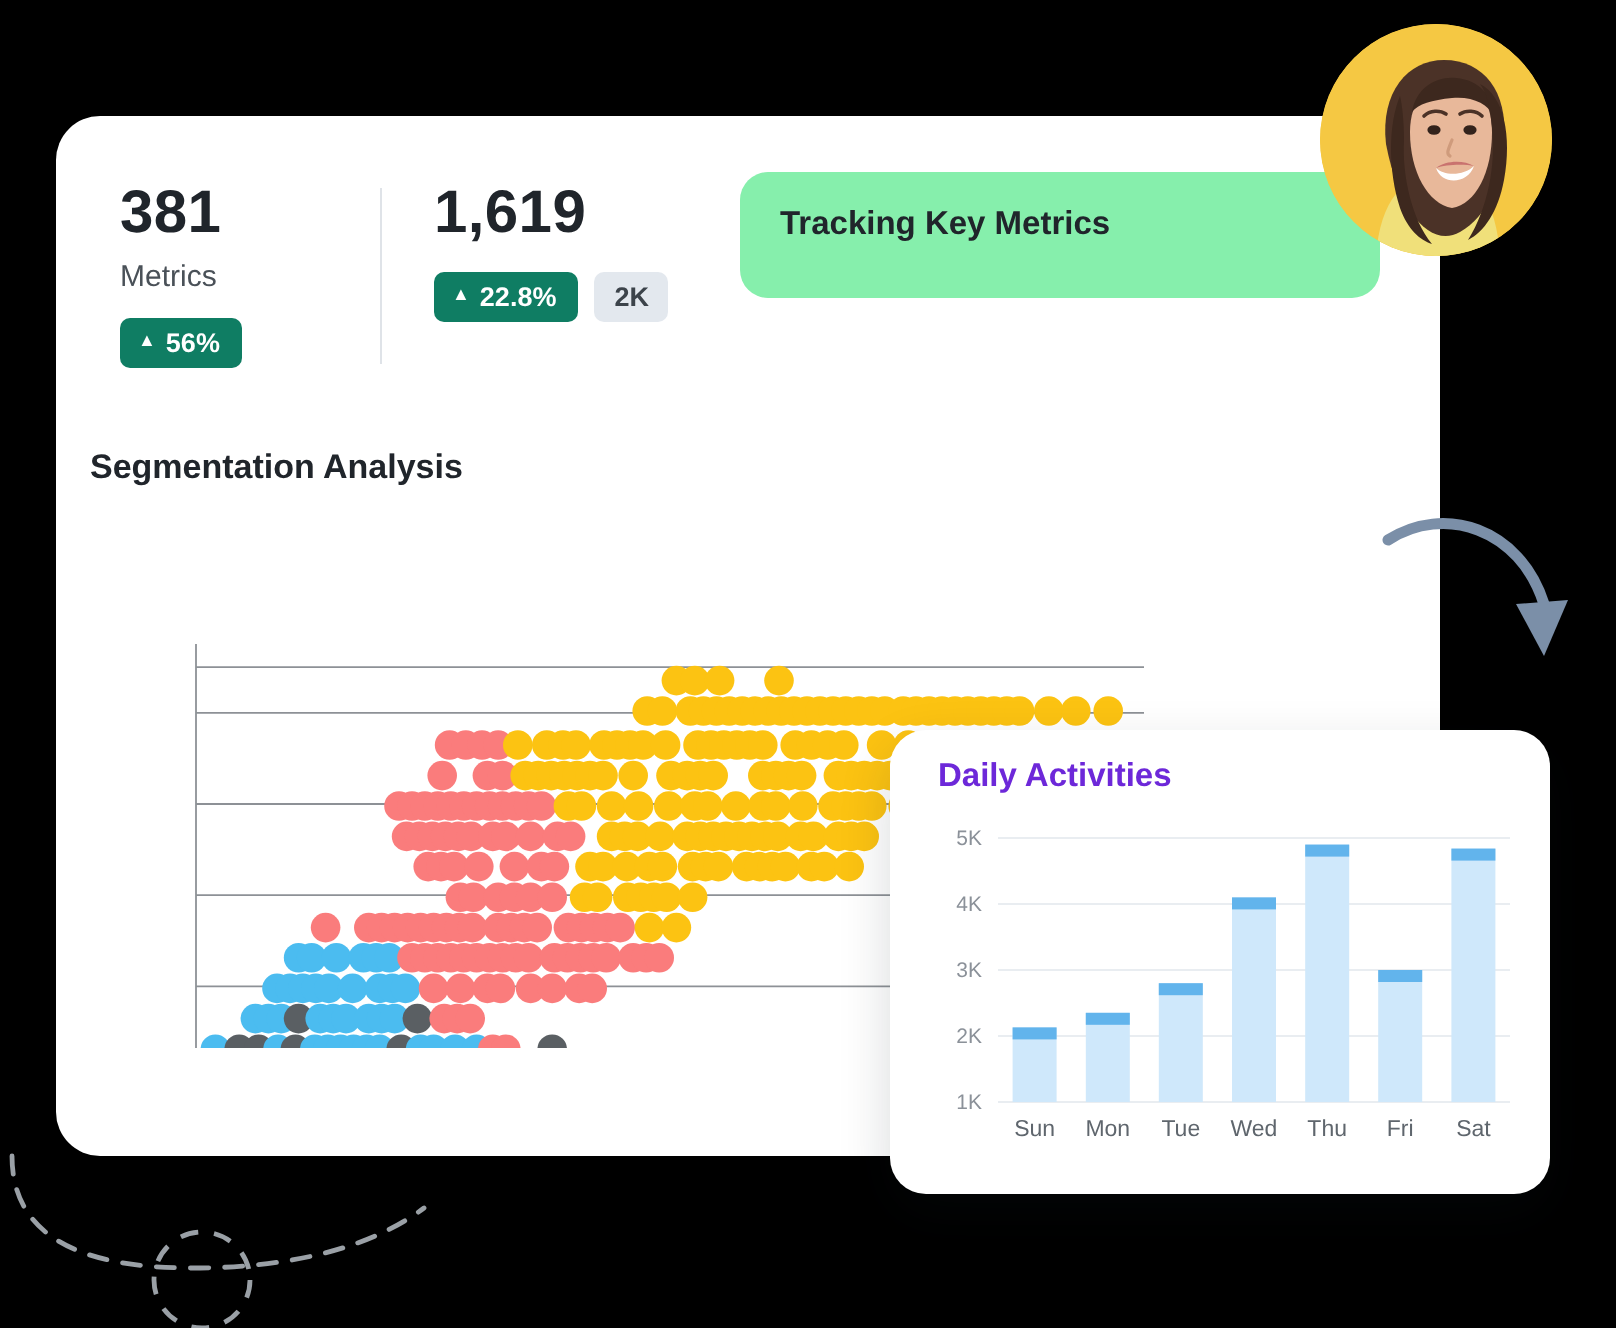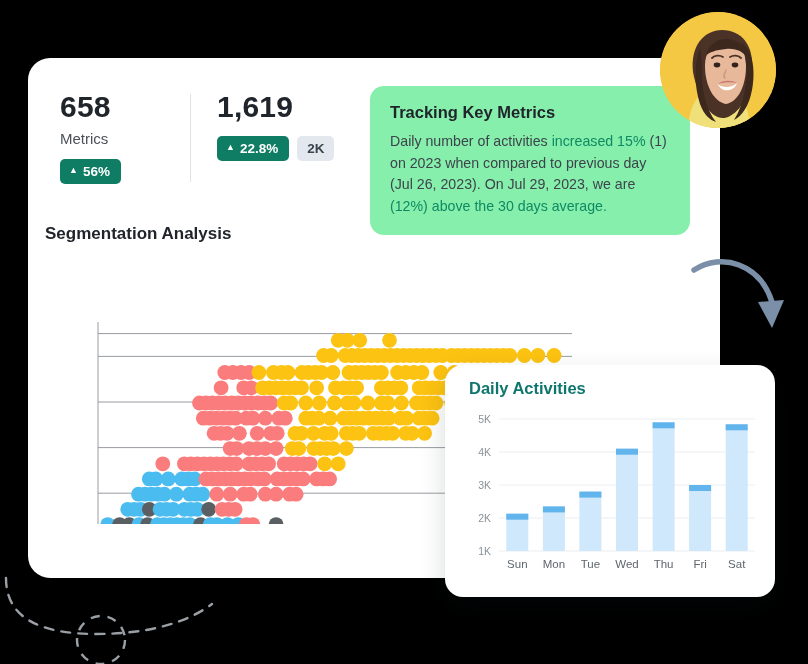--- a/index.html
+++ b/index.html
@@ -36,21 +36,21 @@
 
   
   .seg-title{position:absolute;left:17px;top:166px;font-size:17px;font-weight:700;color:#20252b;}
   .seg-wrap{position:absolute;left:14px;top:196px;width:530px;height:270px;}
   .seg-svg{display:block;}
 
   
   .daily-card{position:absolute;left:445px;top:365px;width:330px;height:232px;
               background:#fff;border-radius:18px;
               box-shadow:0 10px 26px rgba(20,28,40,.16);}
-  .daily-title{position:absolute;left:24px;top:14px;font-size:16.5px;font-weight:700;color:#0f766e;}
+  .daily-title{position:absolute;left:24px;top:14px;font-size:16.5px;font-weight:700;color:#6d28d9;}
   .daily-plot{position:absolute;left:16px;top:44px;}
 
   
   .avatar{position:absolute;left:660px;top:12px;width:116px;height:116px;border-radius:50%;
           background:#f5c843;overflow:hidden;}
   .arrow{position:absolute;left:688px;top:250px;}
   .dashed{position:absolute;left:0px;top:560px;}
 
   .scatter-label{font-size:13px;fill:#44494f;font-family:"Liberation Sans",sans-serif;}
   .bar-label{font-size:11.5px;fill:#5f666d;font-family:"Liberation Sans",sans-serif;}
@@ -63,21 +63,21 @@
 
   <svg class="dashed" width="260" height="104">
     <path d="M6,18 C6,58 40,74 96,74 C150,74 188,62 212,44" fill="none" stroke="#9aa0a6" stroke-width="2.4" stroke-dasharray="9 8" stroke-linecap="round"></path>
     <circle cx="101" cy="80" r="24" fill="none" stroke="#9aa0a6" stroke-width="2.4" stroke-dasharray="9 8"></circle>
   </svg>
 
   <div class="main-card">
 
     <div class="metrics">
       <div class="metric members">
-        <div class="metric-value">658</div>
+        <div class="metric-value">381</div>
         <div class="metric-label">Metrics</div>
         <div class="badge-row">
           <div class="badge">
             <span class="caret">▲</span>
             <span>56%</span>
           </div>
         </div>
       </div>
 
       <div class="vdiv"></div>
@@ -89,21 +89,20 @@
             <span class="caret">▲</span>
             <span>22.8%</span>
           </div>
           <div class="chip">2K</div>
         </div>
       </div>
     </div>
 
     <div class="tracking">
       <h3>Tracking Key Metrics</h3>
-      <p><span>Daily number of activities </span><span class="hl">increased 15%</span><span> (1) on 2023 when compared to previous day (Jul 26, 2023). On Jul 29, 2023, we are </span><span class="hl">(12%) above the 30 days average.</span></p>
     </div>
 
     <div class="seg-title">Segmentation Analysis</div>
     <div class="seg-wrap">
       <svg class="seg-svg" id="seg-svg" width="530" height="270">
           <line x1="56" y1="79.6" x2="531" y2="79.6" stroke="#8d9196" stroke-width="0.9"></line>
           <line x1="56" y1="102.4" x2="531" y2="102.4" stroke="#8d9196" stroke-width="0.9"></line>
           <line x1="56" y1="148.0" x2="531" y2="148.0" stroke="#8d9196" stroke-width="0.9"></line>
           <line x1="56" y1="193.6" x2="531" y2="193.6" stroke="#8d9196" stroke-width="0.9"></line>
           <line x1="56" y1="239.2" x2="531" y2="239.2" stroke="#8d9196" stroke-width="0.9"></line>

